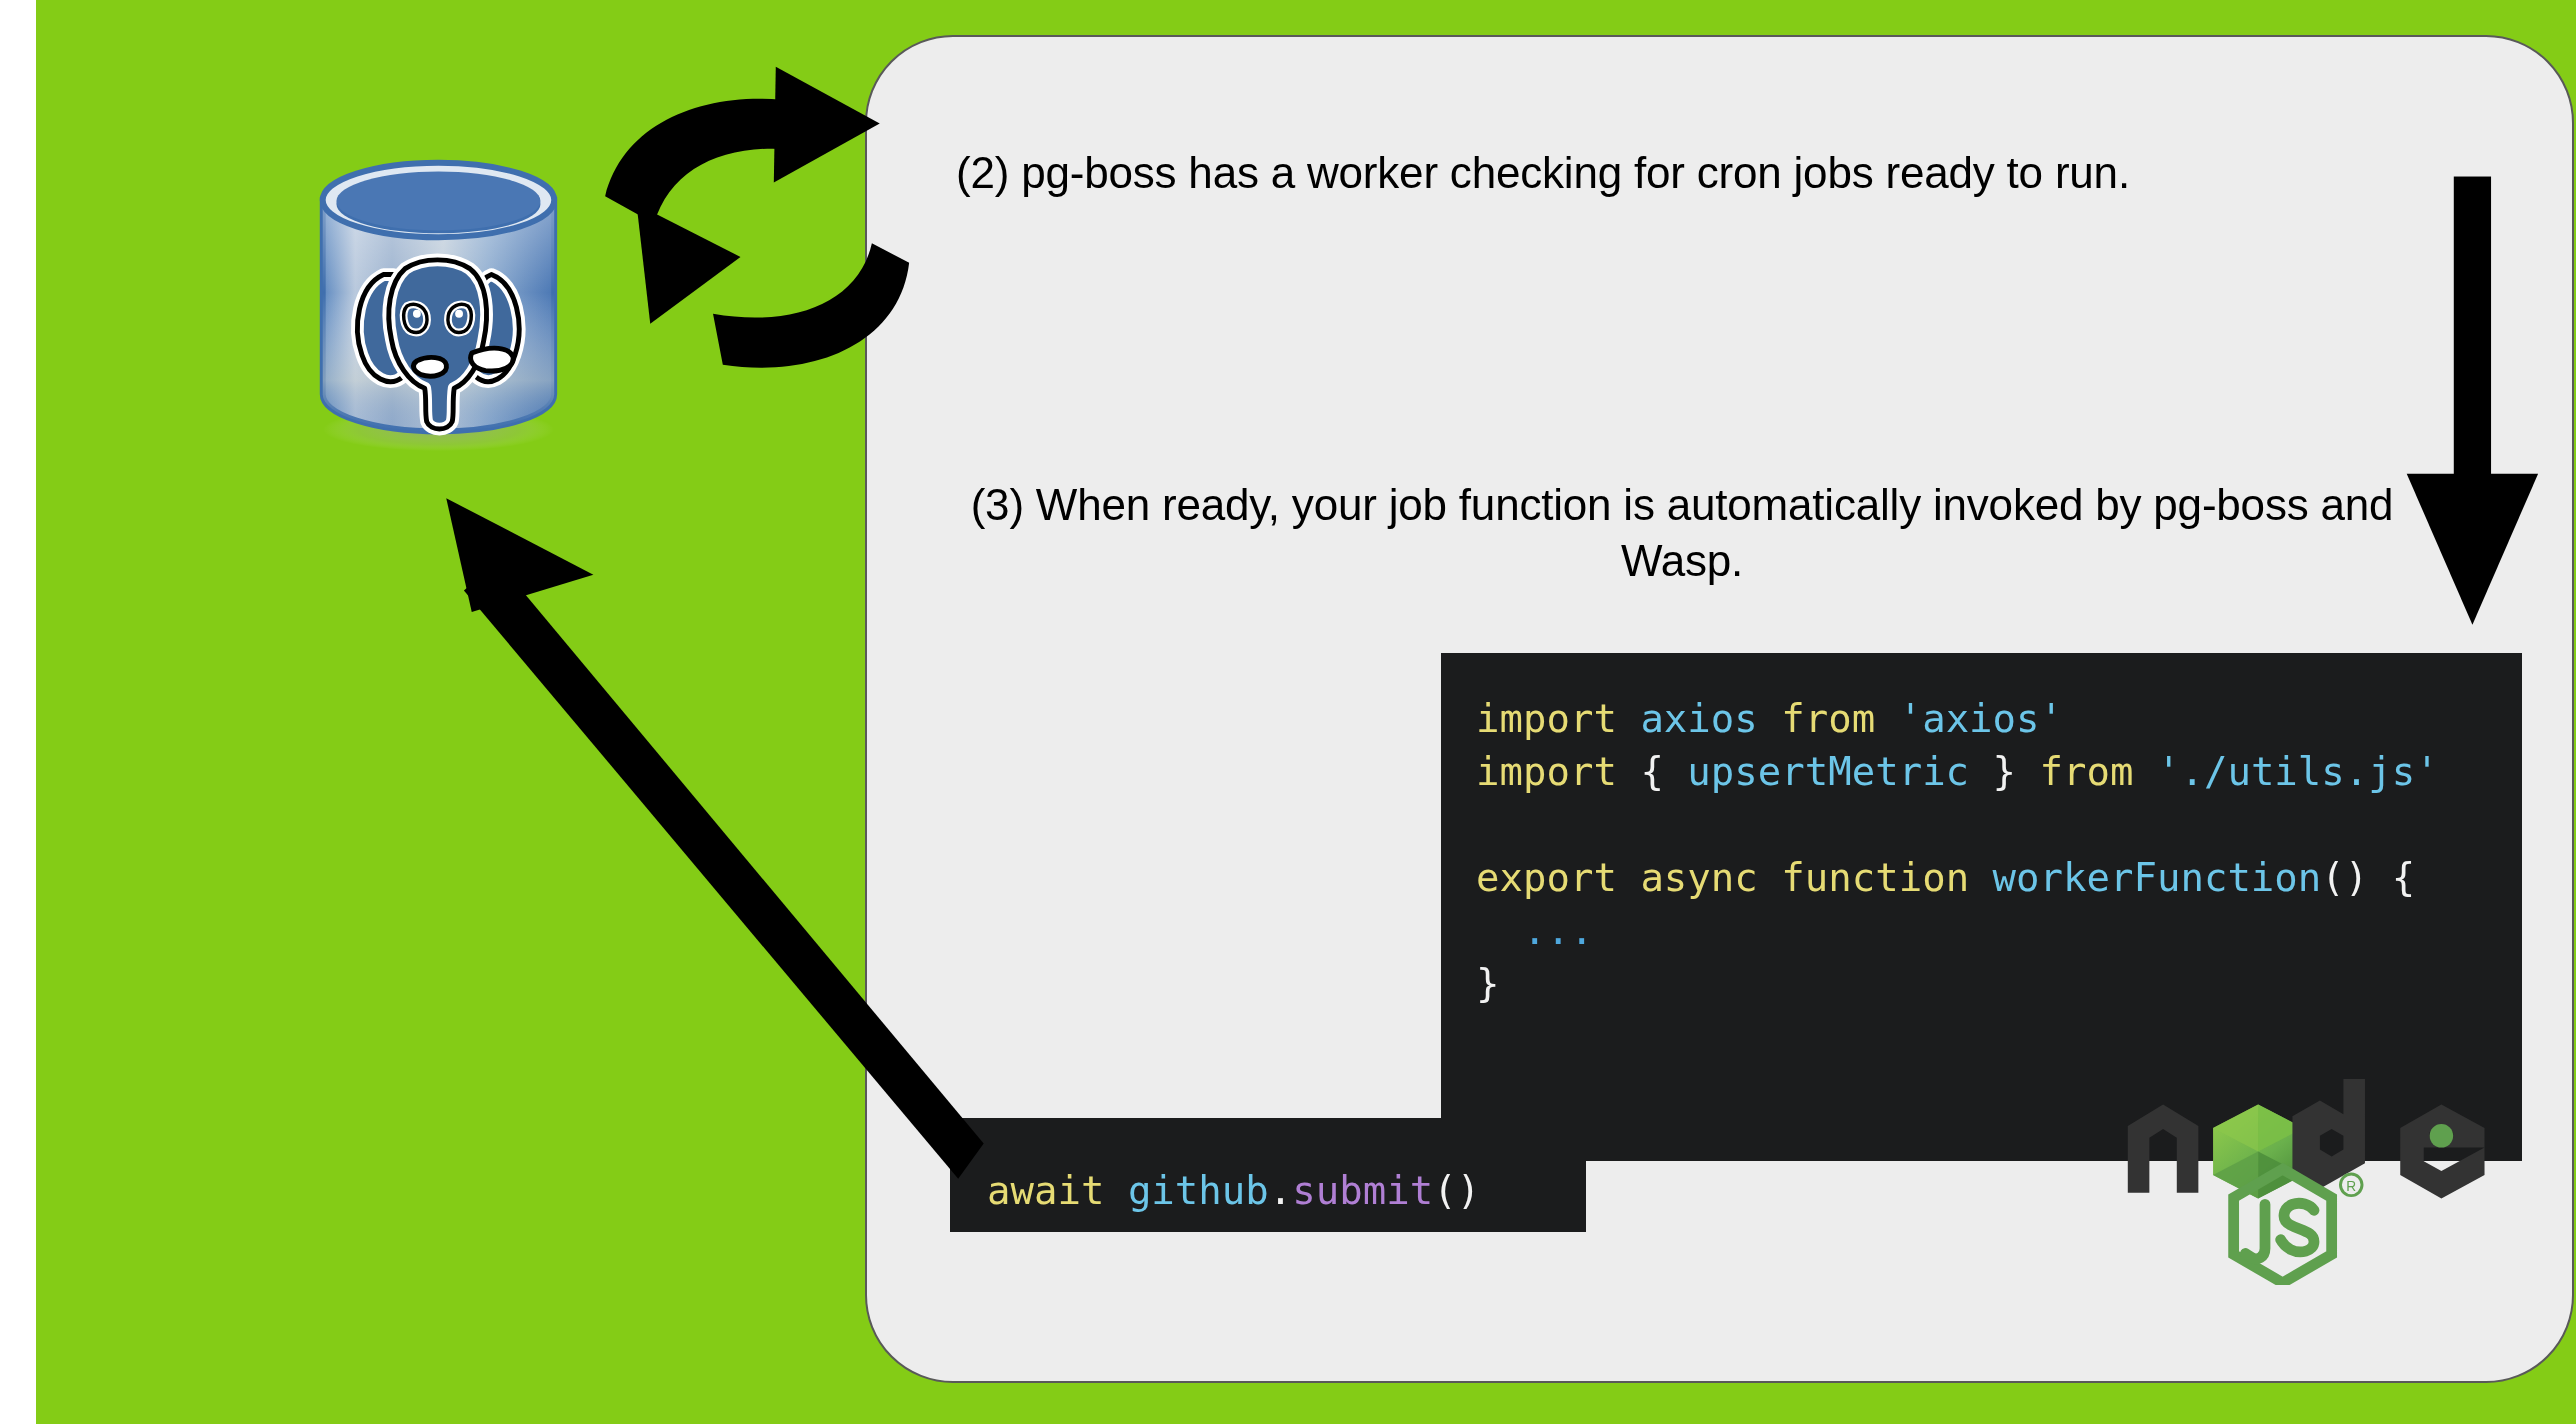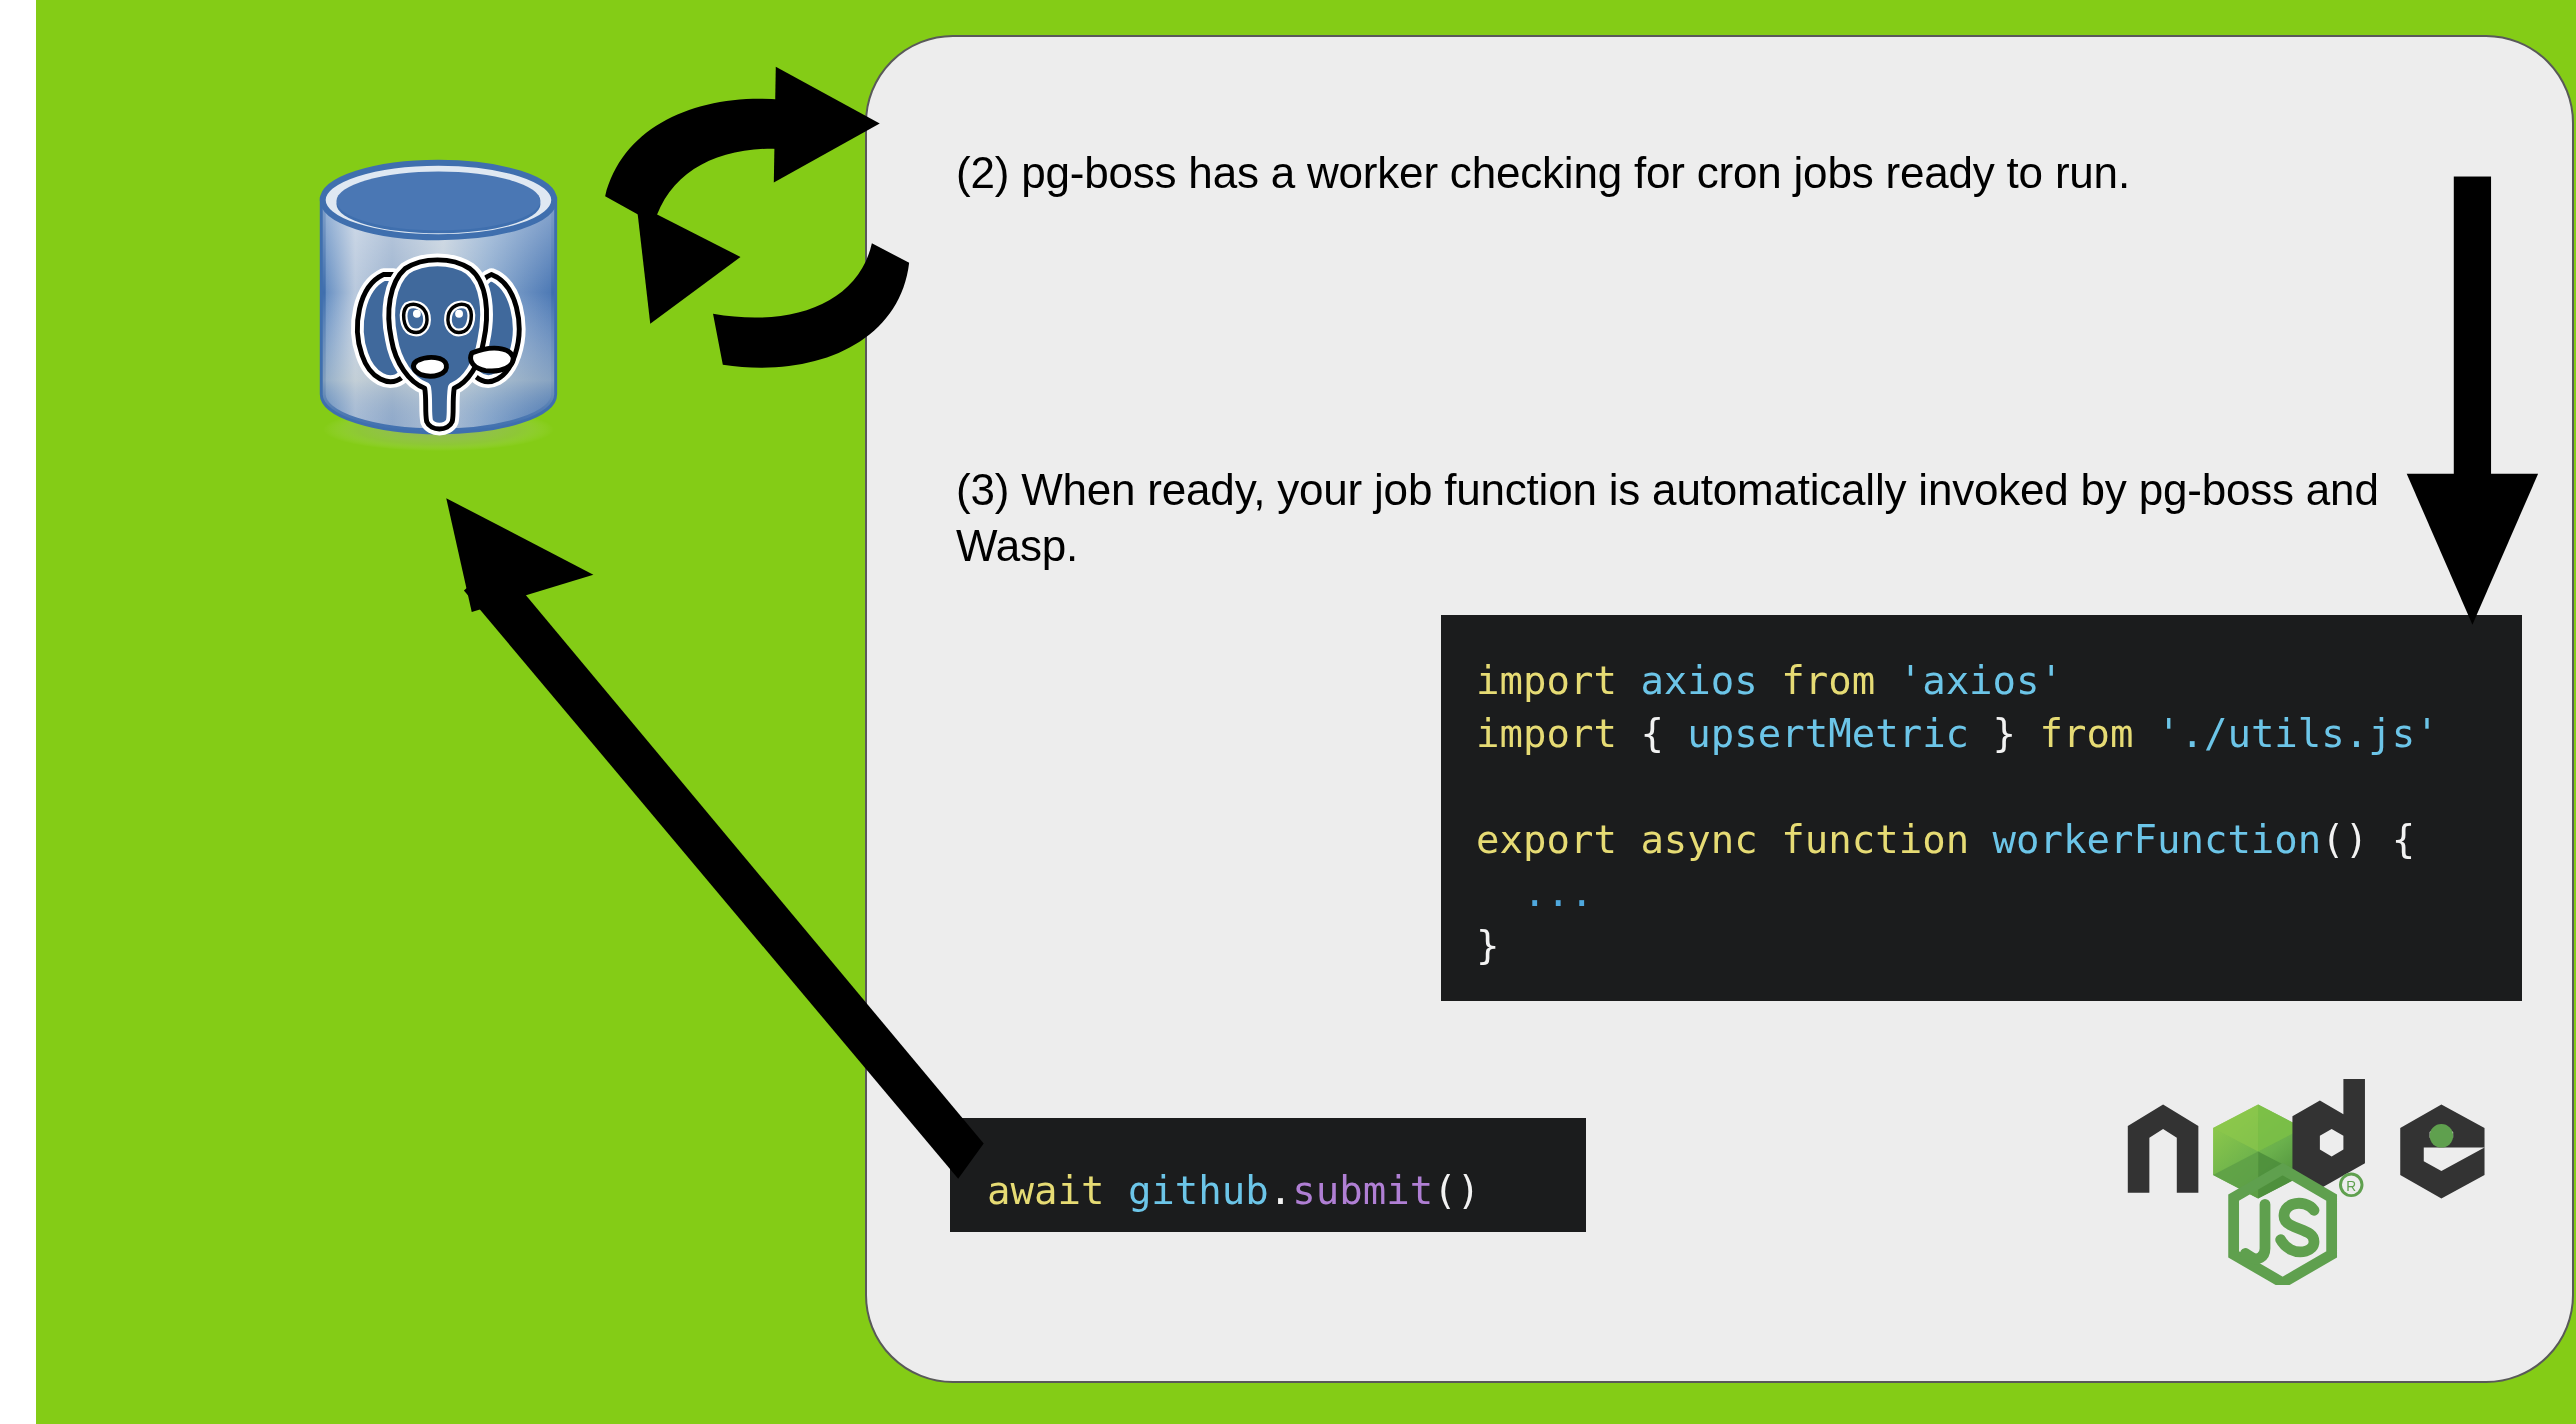--- a/index.html
+++ b/index.html
@@ -33,42 +33,42 @@
   
   .note {
     position: absolute;
     color: #000000;
     font-size: 44px;
     line-height: 1.28;
     letter-spacing: -0.2px;
     white-space: pre-line;
   }
   .note-2 { left: 920px; top: 145px; width: 1530px; }
-  .note-3 { left: 920px; top: 462px; width: 1452px; }
+  .note-3 { left: 920px; top: 477px; width: 1452px; text-align: center; }
   .note-1 {
     left: 54px;
     top: 767px;
     width: 530px;
     font-size: 44px;
     line-height: 1.30;
   }
 
   
   .code {
     position: absolute;
     background: #1b1c1d;
     font-family: "DejaVu Sans Mono", monospace;
     white-space: pre;
     color: #f2f2f2;
   }
   .code-main {
     left: 1405px;
-    top: 615px;
+    top: 653px;
     width: 1081px;
-    height: 386px;
+    height: 508px;
     font-size: 39px;
     line-height: 53px;
     padding: 39px 0 16px 35px;
     box-sizing: border-box;
   }
   .code-submit {
     left: 914px;
     top: 1118px;
     width: 636px;
     height: 114px;

